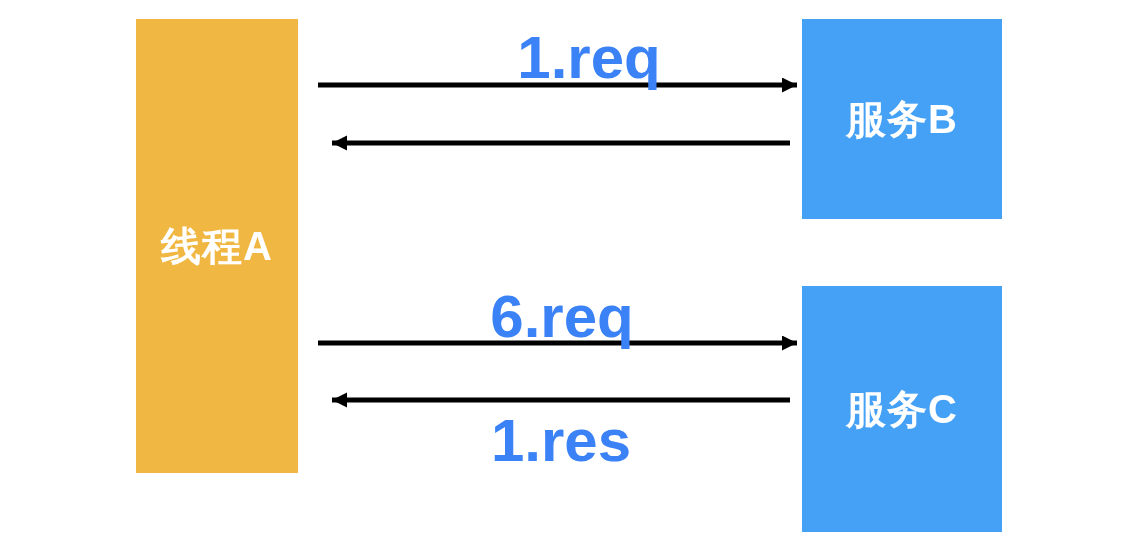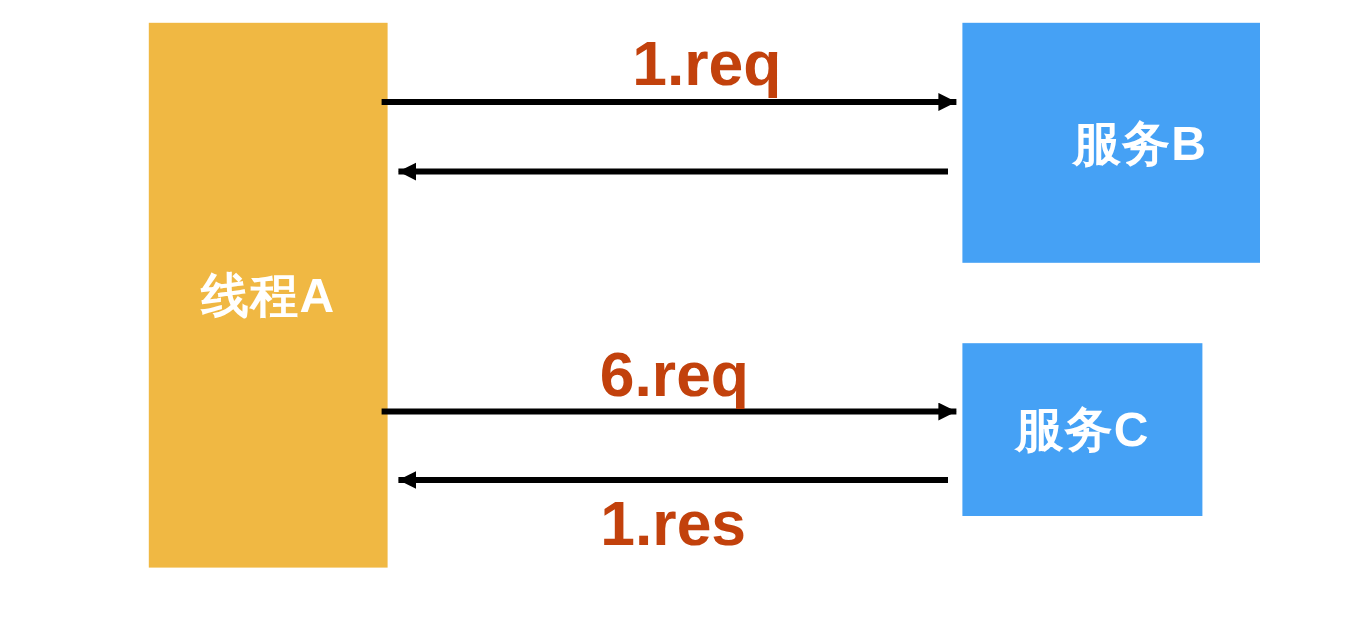--- a/index.html
+++ b/index.html
@@ -22,55 +22,54 @@
     justify-content: center;
   }
   .box span {
     color: #ffffff;
     font-size: 40px;
     font-weight: 600;
     letter-spacing: 1px;
     white-space: nowrap;
   }
   .thread {
-    left: 124px;
+    left: 136px;
     top: 19px;
-    width: 199px;
+    width: 162px;
     height: 454px;
     text-align: right;
   }
   .service-b {
     left: 802px;
     top: 19px;
     width: 200px;
     height: 200px;
-    padding-left: 48px;
   }
   .service-c {
     left: 802px;
     top: 286px;
     width: 200px;
-    height: 144px;
+    height: 246px;
   }
   svg.arrows {
     position: absolute;
     left: 0;
     top: 0;
     pointer-events: none;
   }
   svg.arrows line {
     stroke: #000000;
     stroke-width: 5;
   }
   .alabel {
     position: absolute;
     transform: translateX(-50%);
-    font-size: 52px;
+    font-size: 60px;
     font-weight: 700;
-    color: #c2410c;
+    color: #3b82f6;
     line-height: 1;
     white-space: nowrap;
   }
   .l1 { left: 589px; top: 28px;  }
   .l2 { left: 580px; top: 153px; }
   .l3 { left: 562px; top: 287px; }
   .l4 { left: 561px; top: 411px; }
 </style>
 </head>
 <body>

